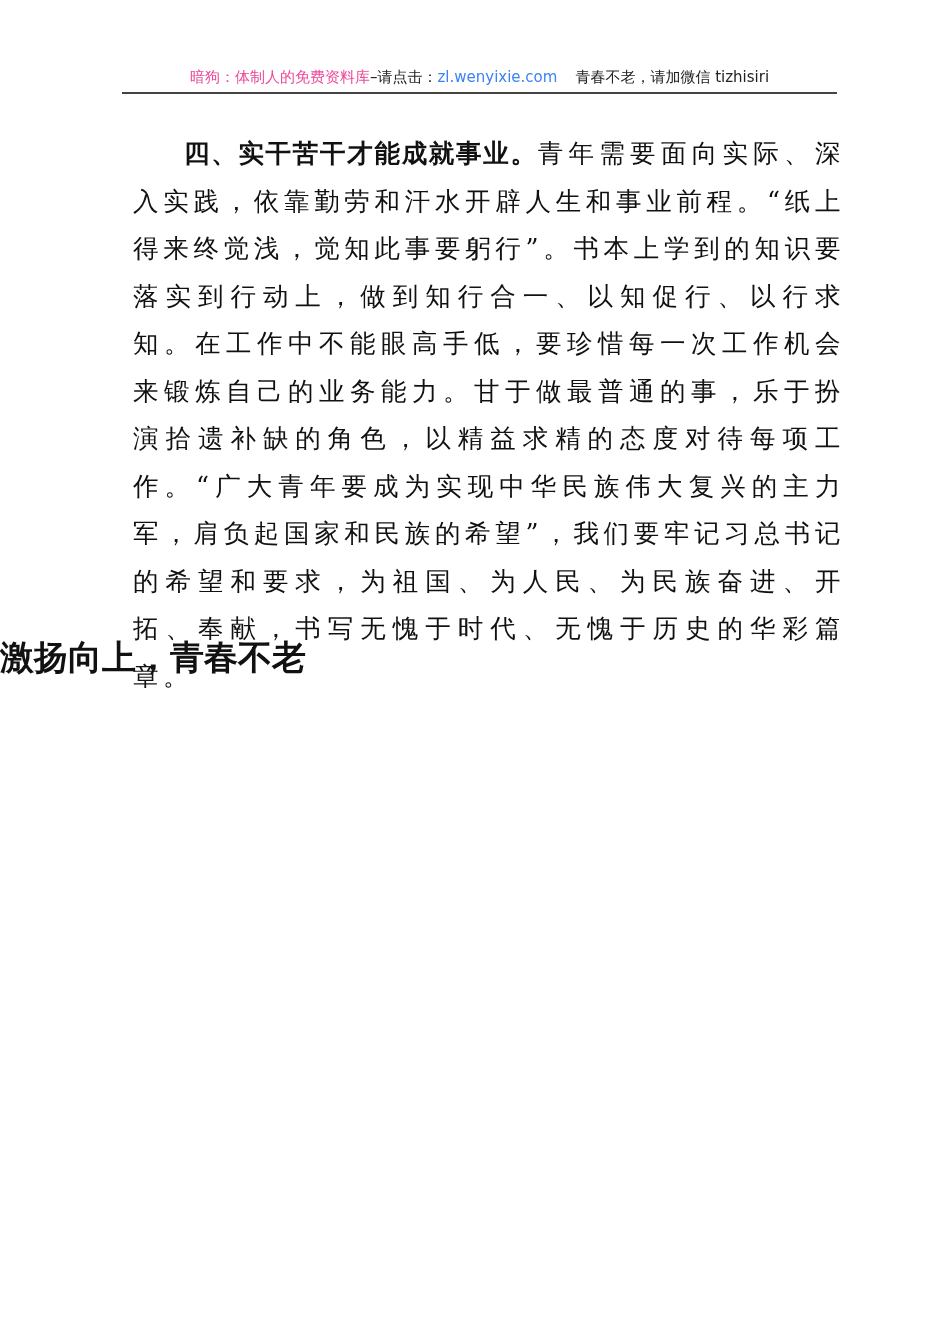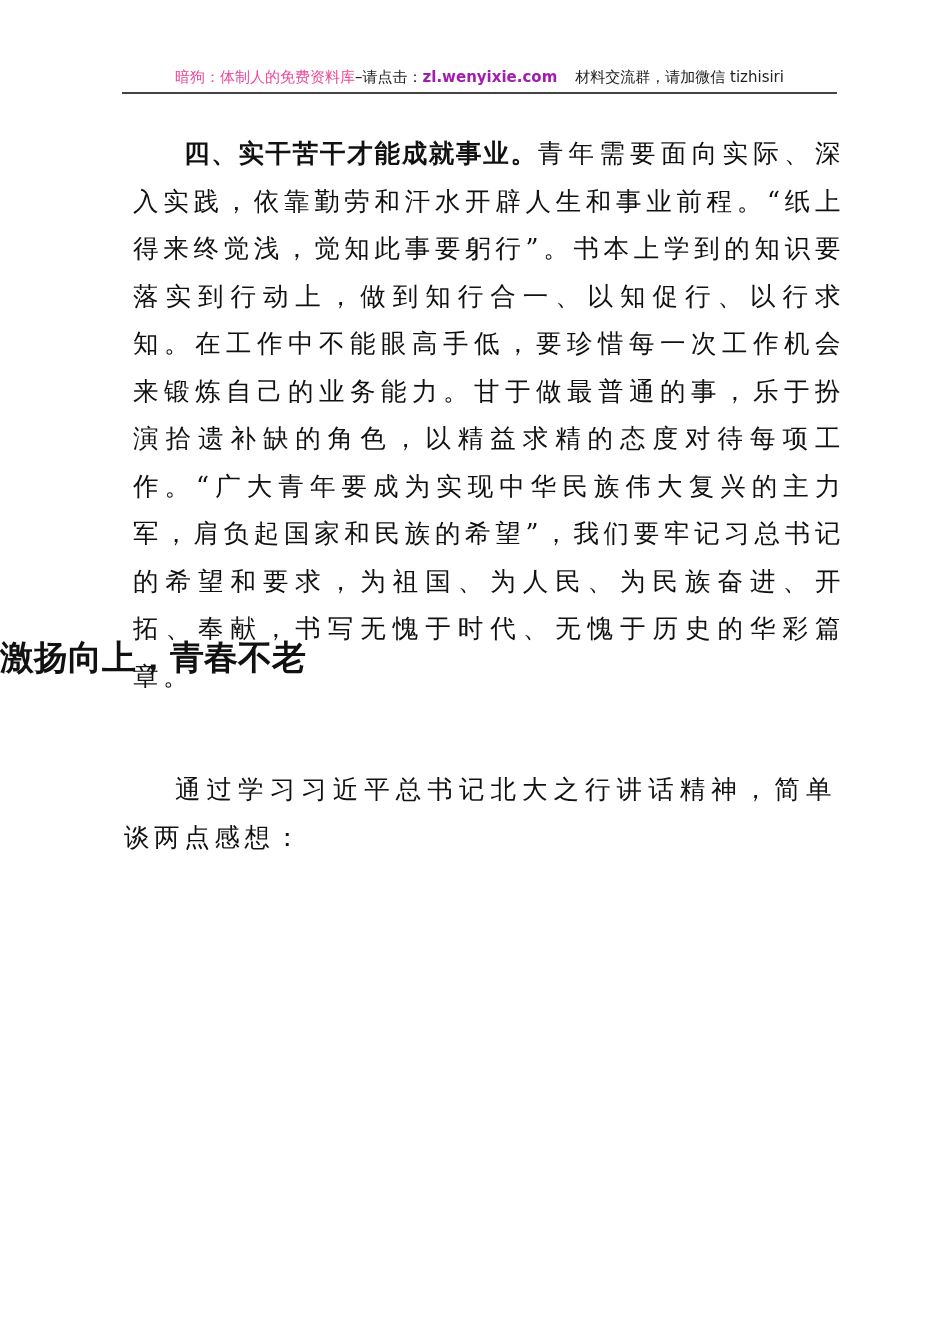--- a/index.html
+++ b/index.html
@@ -22,21 +22,21 @@
       width: 715px;
       height: 22px;
       text-align: center;
       font-family: "DejaVu Sans", "Liberation Sans", sans-serif;
       font-size: 15px;
       line-height: 22px;
       white-space: nowrap;
     }
     .header .red { color: #ec4899; }
     .header .black { color: #222222; }
-    .header .link { color: #a21caf; font-weight: bold; }
+    .header .link { color: #3b82f6; }
     .header .gap { display: inline-block; width: 18px; }
     .header-rule {
       position: absolute;
       left: 122px;
       top: 92px;
       width: 715px;
       height: 2px;
       background: #444444;
     }
     .page {
@@ -76,25 +76,24 @@
       position: absolute;
       left: 124px;
       top: 766px;
       width: 712px;
     }
   </style>
 </head>
 <body>
 
 <div class="header">
-  <span class="red">暗狗：体制人的免费资料库</span><span class="black">–请点击：</span><span class="link">zl.wenyixie.com</span><span class="gap"></span><span class="black">材料交流群，请加微信 tizhisiri</span>
+  <span class="red">暗狗：体制人的免费资料库</span><span class="black">–请点击：</span><span class="link">zl.wenyixie.com</span><span class="gap"></span><span class="black">青春不老，请加微信 tizhisiri</span>
 </div>
 <div class="header-rule"></div>
 
 <div class="page">
   <p class="para indent"><span class="bold">四、实干苦干才能成就事业。</span><span>青年需要面向实际、深入实践，依靠勤劳和汗水开辟人生和事业前程。“纸上得来终觉浅，觉知此事要躬行”。书本上学到的知识要落实到行动上，做到知行合一、以知促行、以行求知。在工作中不能眼高手低，要珍惜每一次工作机会来锻炼自己的业务能力。甘于做最普通的事，乐于扮演拾遗补缺的角色，以精益求精的态度对待每项工作。“广大青年要成为实现中华民族伟大复兴的主力军，肩负起国家和民族的希望”，我们要牢记习总书记的希望和要求，为祖国、为人民、为民族奋进、开拓、奉献，书写无愧于时代、无愧于历史的华彩篇章。</span></p>
 </div>
 
 <div class="title">激扬向上，青春不老</div>
 
 <div class="section2">
-  <p class="para indent">通过学习习近平总书记北大之行讲话精神，简单谈两点感想：</p>
 </div>
 
 </body></html>

